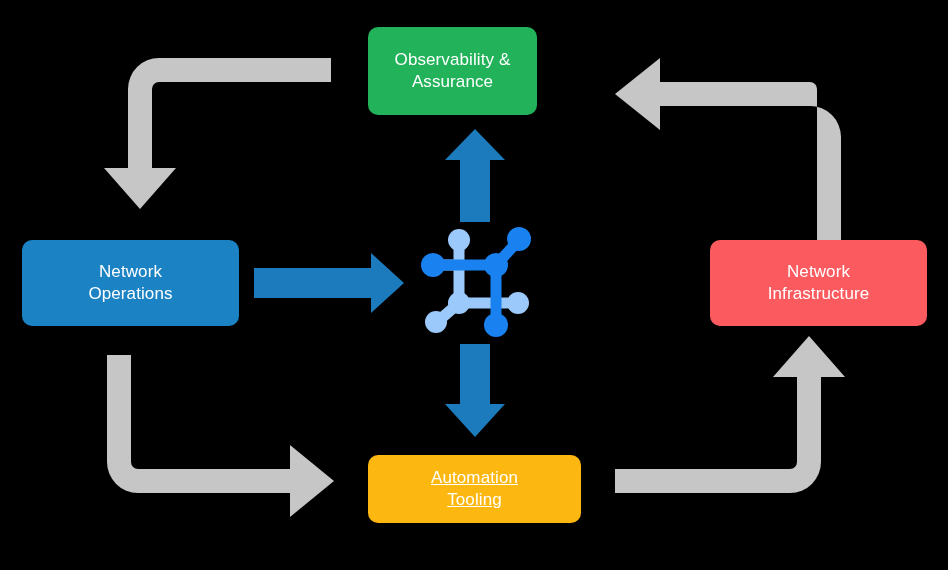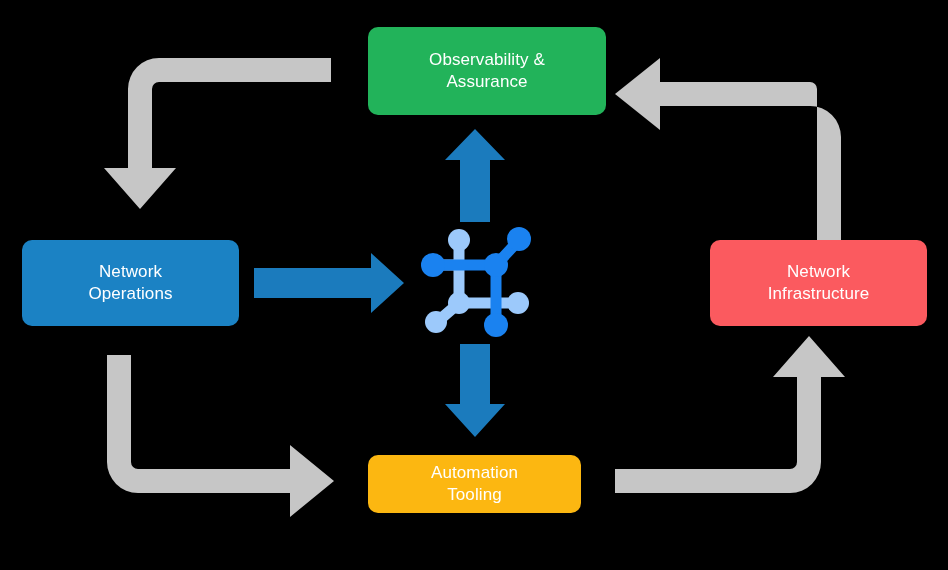--- a/index.html
+++ b/index.html
@@ -21,24 +21,24 @@
     color:#ffffff;
     font-size:17px;
     line-height:1.32;
     letter-spacing:0.1px;
     z-index:5;
     box-sizing:border-box;
     padding:6px 10px;
   }
   .node-label{white-space:pre-line;display:block;}
 
-  #box-observability{left:368px;top:27px;width:238px;height:88px;background:#22b35a;}
+  #box-observability{left:368px;top:27px;width:169px;height:88px;background:#22b35a;}
   #box-operations  {left:22px; top:240px;width:217px;height:86px;background:#1b82c4;}
   #box-infrastructure{left:710px;top:240px;width:217px;height:86px;background:#fb5a5f;}
-  #box-automation  {left:368px;top:455px;width:213px;height:58px;background:#fcb711;}
+  #box-automation  {left:368px;top:455px;width:213px;height:68px;background:#fcb711;text-decoration:underline;}
 </style>
 </head>
 <body>
 
 <div id="canvas">
 
   <svg class="layer" viewBox="0 0 948 570">
 
     <path fill="#c6c6c6" d="M331,58
              L159,58

